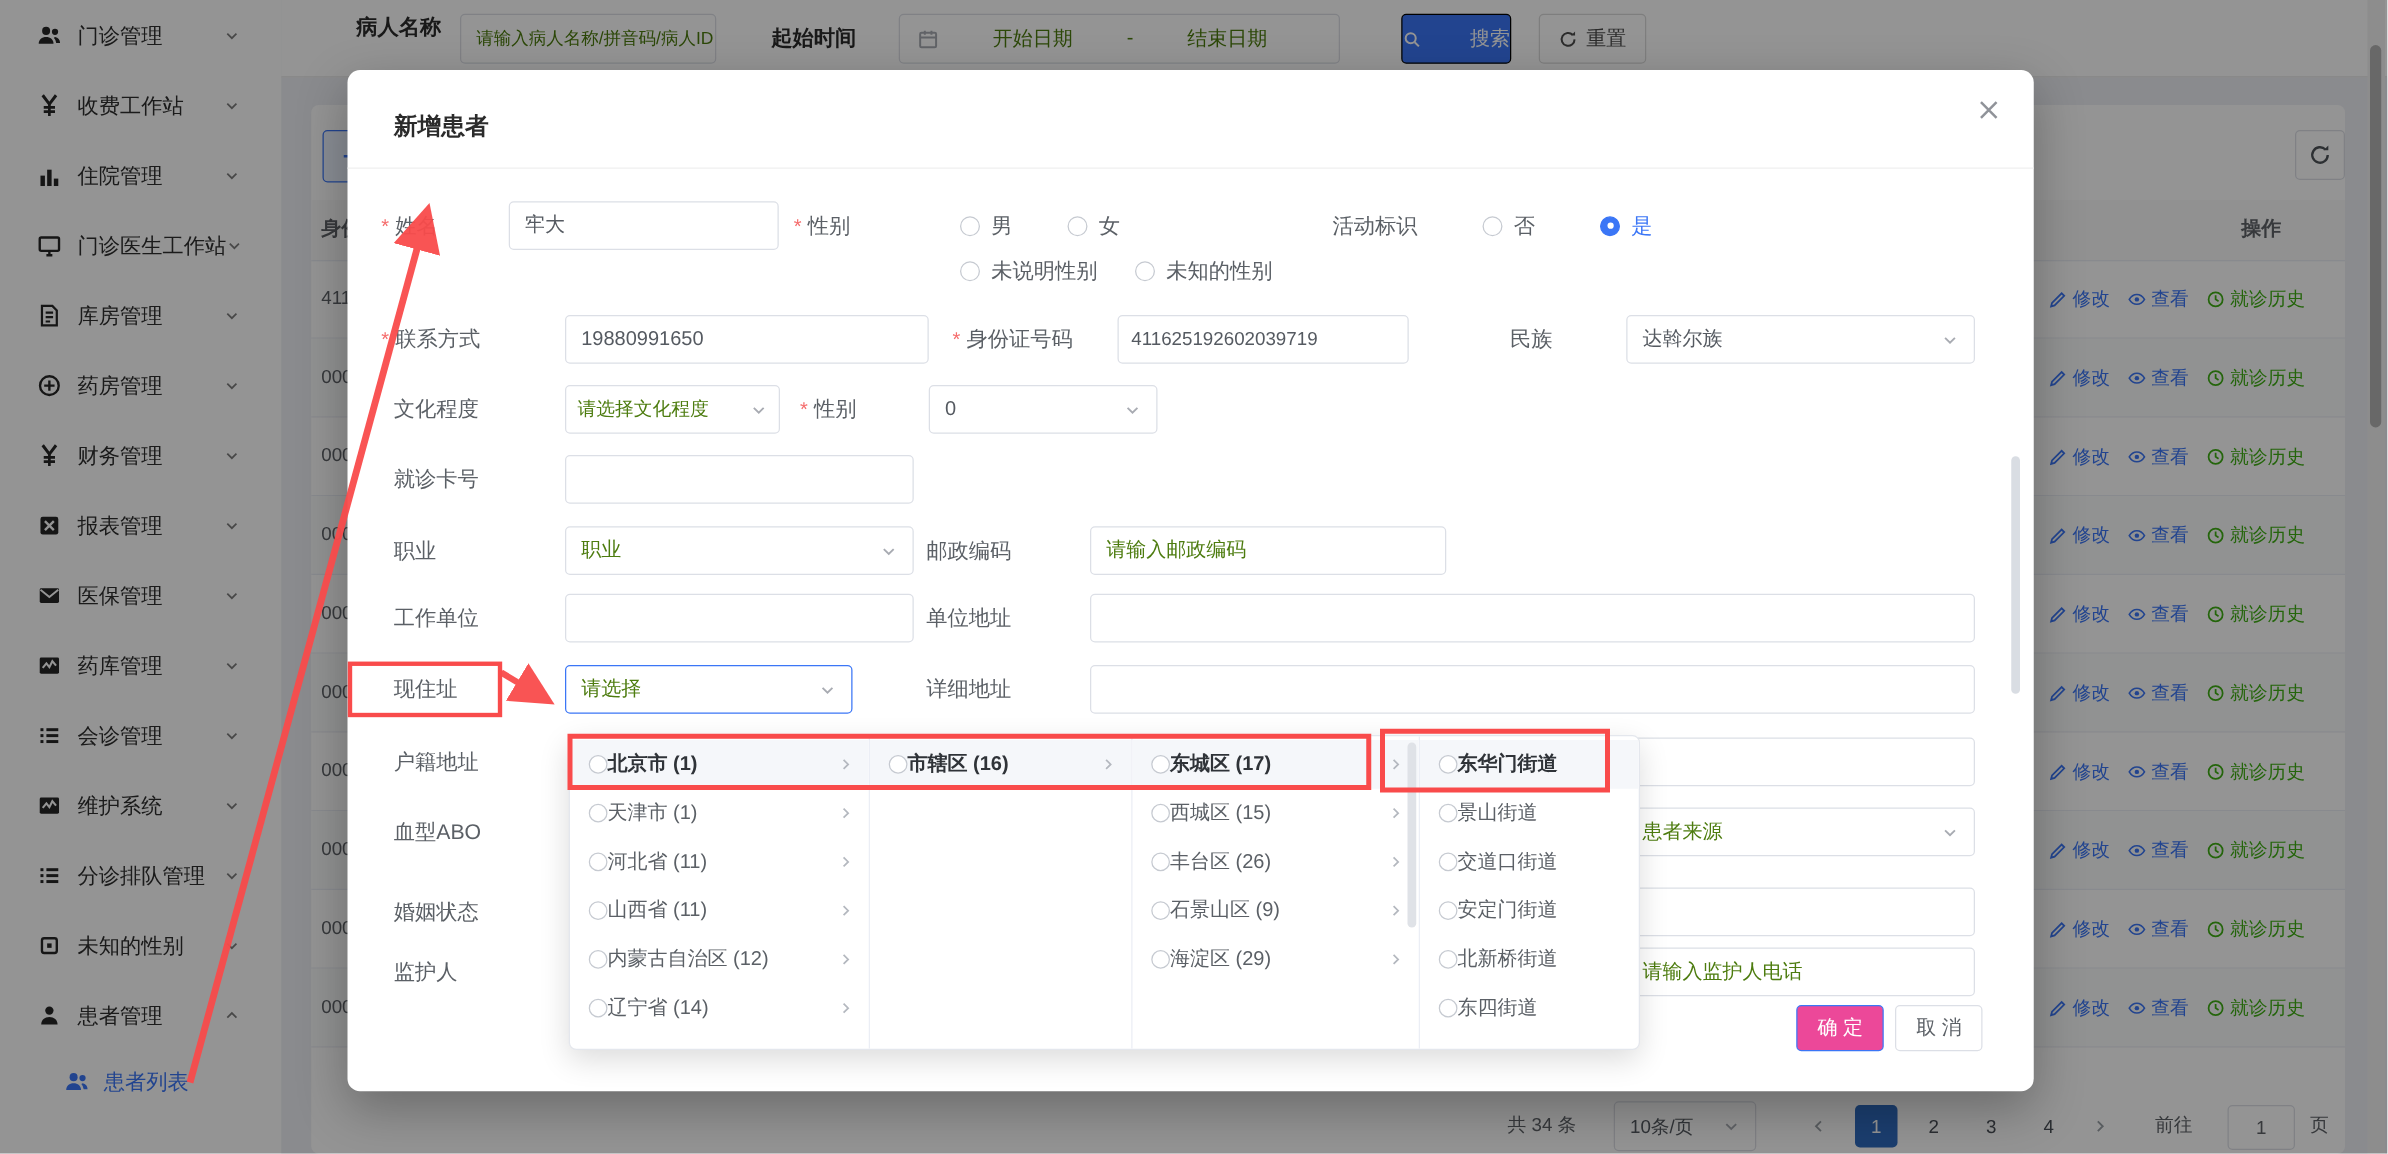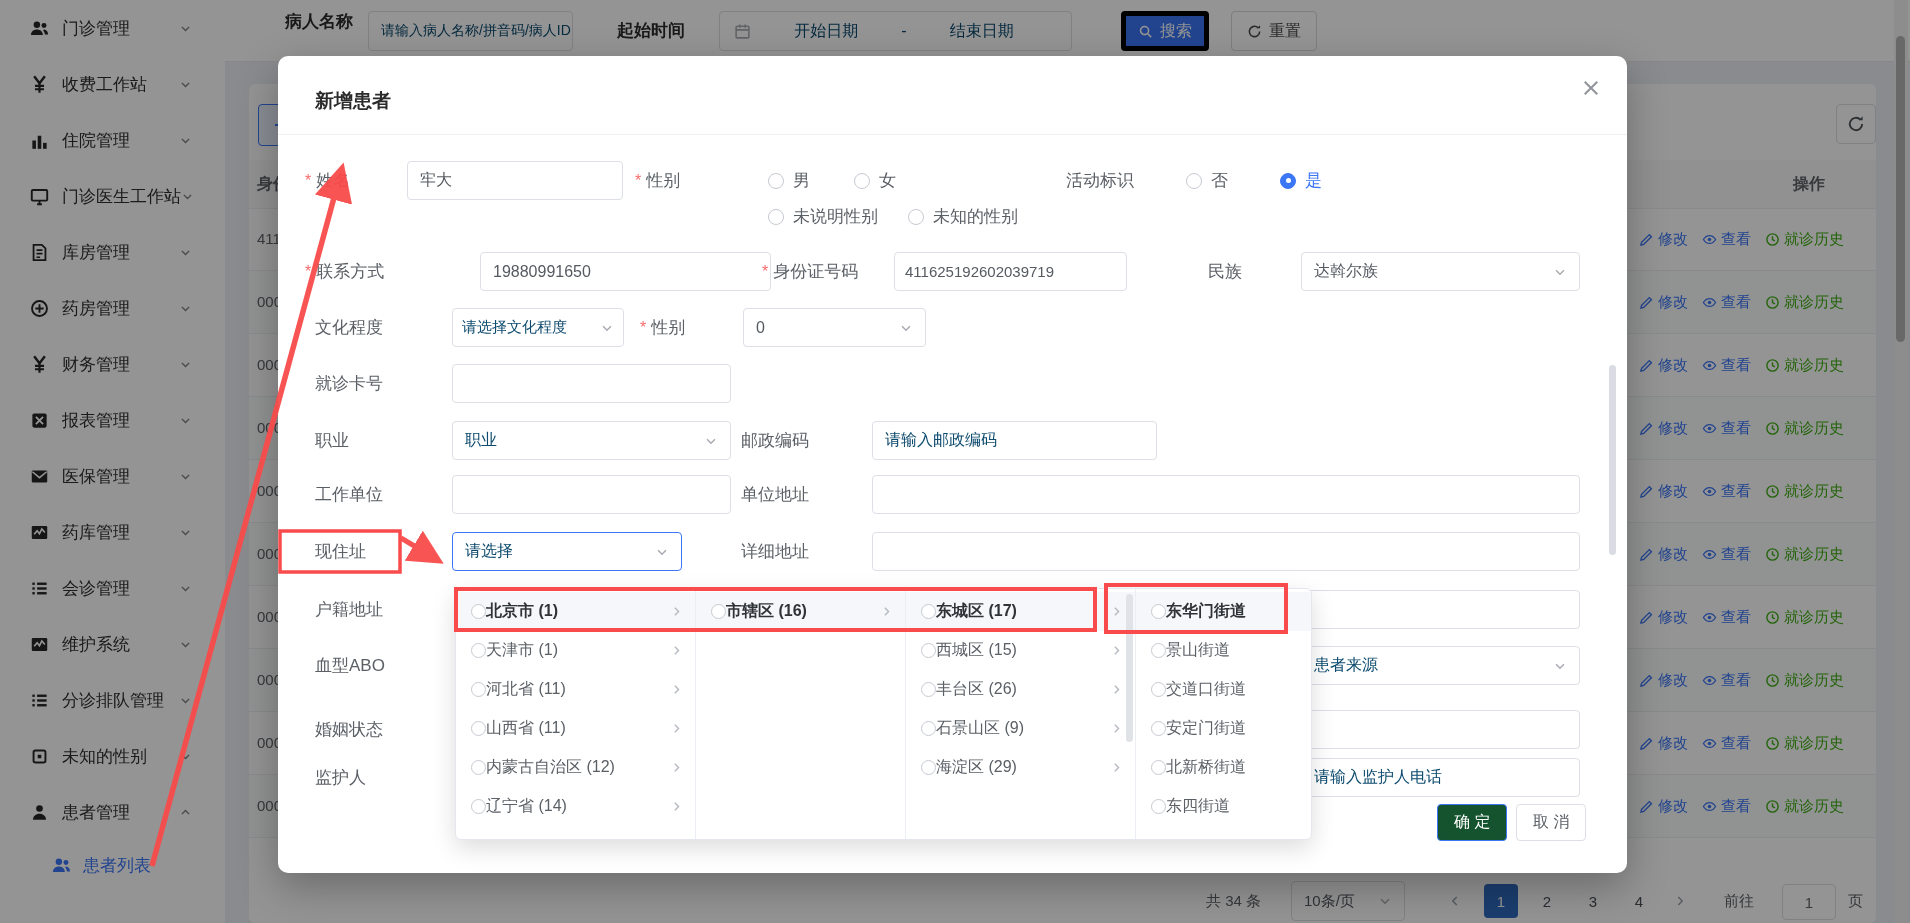--- a/index.html
+++ b/index.html
@@ -16,26 +16,26 @@
   .side-item .s-label{white-space:nowrap;}
   .side-item .chev{margin-left:auto;width:13px;height:13px;color:#7d7d7d;flex:none;}
   .side-sub{display:flex;align-items:center;height:50px;padding-left:52px;font-size:17px;color:#3b76f6;cursor:pointer;}
   .side-sub .ic{width:19px;height:19px;margin-right:12px;color:#3b76f6;}
 
   
   .topbar{position:absolute;left:225px;top:0;width:1685px;height:61px;background:#ffffff;border-bottom:1px solid #e8e8e8;z-index:1;}
   .lbl-strong{font-size:17px;font-weight:700;color:#2c2c2c;line-height:40px;white-space:nowrap;}
   .inp,.sel{background:#fff;border:1px solid #dcdfe6;border-radius:4px;display:flex;align-items:center;
             padding:0 12px;height:40px;font-size:16px;box-sizing:border-box;white-space:nowrap;overflow:hidden;}
-  .ph{color:#0c4a6e;} .val{color:#555a61;}
+  .ph{color:#4d7c0f;} .val{color:#555a61;}
   .sel .chev{margin-left:auto;width:14px;height:14px;color:#a8abb2;flex:none;}
   .btn{display:flex;align-items:center;justify-content:center;gap:7px;height:40px;border-radius:4px;
        font-size:16px;cursor:pointer;box-sizing:border-box;}
   .btn .ic{width:15px;height:15px;}
-  .btn-primary{background:#3b76f6;color:#fff;border:5px solid #000000;}
+  .btn-primary{background:#3b76f6;color:#fff;border:1px solid #000000;justify-content:space-between;}
   .btn-plain{background:#fff;color:#4c4c4c;border:1px solid #d9d9d9;}
 
   
   .card{position:absolute;left:249px;top:84px;width:1627px;height:839px;background:#fff;border-radius:6px;z-index:1;}
   .add-btn{position:absolute;left:9px;top:20px;width:44px;height:40px;border:1px solid #3b76f6;background:#ecf3ff;
            color:#3b76f6;border-radius:4px;display:flex;align-items:center;justify-content:center;}
   .add-btn .ic{width:16px;height:16px;}
   .tool-ic{position:absolute;width:22px;height:22px;color:#4f5459;}
   .tool-box{position:absolute;width:38px;height:38px;border:1px solid #dcdfe6;border-radius:4px;
             display:flex;align-items:center;justify-content:center;color:#4f5459;}
@@ -81,21 +81,21 @@
   .r-item{display:flex;align-items:center;cursor:pointer;}
   .radio{width:16px;height:16px;border:1.5px solid #c6cad1;border-radius:50%;box-sizing:border-box;background:#fff;flex:none;}
   .radio.on{border-color:#3b76f6;background:#3b76f6;position:relative;}
   .radio.on::after{content:"";position:absolute;left:4.5px;top:4.5px;width:5px;height:5px;border-radius:50%;background:#fff;}
   .rlbl{margin-left:9px;font-size:17px;color:#5b6066;}
   .rlbl.on{color:#3b76f6;}
   .casc-sel{border-color:#3b76f6;}
   .m-scroll{position:absolute;left:1331px;top:309px;width:7px;height:190px;border-radius:4px;background:#d9dde3;}
   .m-btn{position:absolute;top:748px;height:37px;padding:0 16px;border-radius:4px;font-size:16px;display:flex;
          align-items:center;justify-content:center;cursor:pointer;box-sizing:border-box;white-space:nowrap;}
-  .m-confirm{left:1159px;background:#14532d;color:#fff;border:1px solid #3b76f6;}
+  .m-confirm{left:1159px;background:#ec4899;color:#fff;border:1px solid #3b76f6;}
   .m-cancel{left:1238px;background:#fff;color:#5b6066;border:1px solid #dcdfe6;}
 
   
   .cas{position:absolute;left:177px;top:532px;width:855px;height:250px;background:#fff;border:1px solid #e4e7ed;
        border-radius:6px;box-shadow:0 8px 24px rgba(0,0,0,.14);display:flex;overflow:hidden;z-index:6;}
   .cas-col{position:relative;box-sizing:border-box;border-right:1px solid #ebeef5;padding-top:3px;overflow:hidden;}
   .cas-col:last-child{border-right:none;}
   .cas-row{height:39px;display:flex;align-items:center;padding:0 12px 0 15px;font-size:16px;color:#5b6066;cursor:pointer;white-space:nowrap;}
   .cas-row.hl{background:#f5f7fa;color:#2f3338;font-weight:600;}
   .cas-row .radio{width:15px;height:15px;}
@@ -800,21 +800,21 @@
           <span class="radio"></span>
           <span class="rlbl">否</span>
         </span>
         <span class="r-item">
           <span class="radio on"></span>
           <span class="rlbl on">是</span>
         </span>
       </div>
 
     <div class="f-lbl req" style="left:27px;top:196px;">联系方式</div>
-    <div class="f-inp inp" style="left:174px;top:196px;width:291px;margin-left:28px;">
+    <div class="f-inp inp" style="left:174px;top:196px;width:291px;">
       <span class="val">19880991650</span>
     </div>
     <div class="f-lbl req" style="left:484px;top:196px;">身份证号码</div>
     <div class="f-inp inp" style="left:616px;top:196px;width:233px;padding:0 10px;font-size:15px;">
       <span class="val">411625192602039719</span>
     </div>
     <div class="f-lbl" style="left:930px;top:196px;">民族</div>
     <div class="f-inp sel" style="left:1023px;top:196px;width:279px;">
       <span class="val">达斡尔族</span>
       <span class="chev ic">

